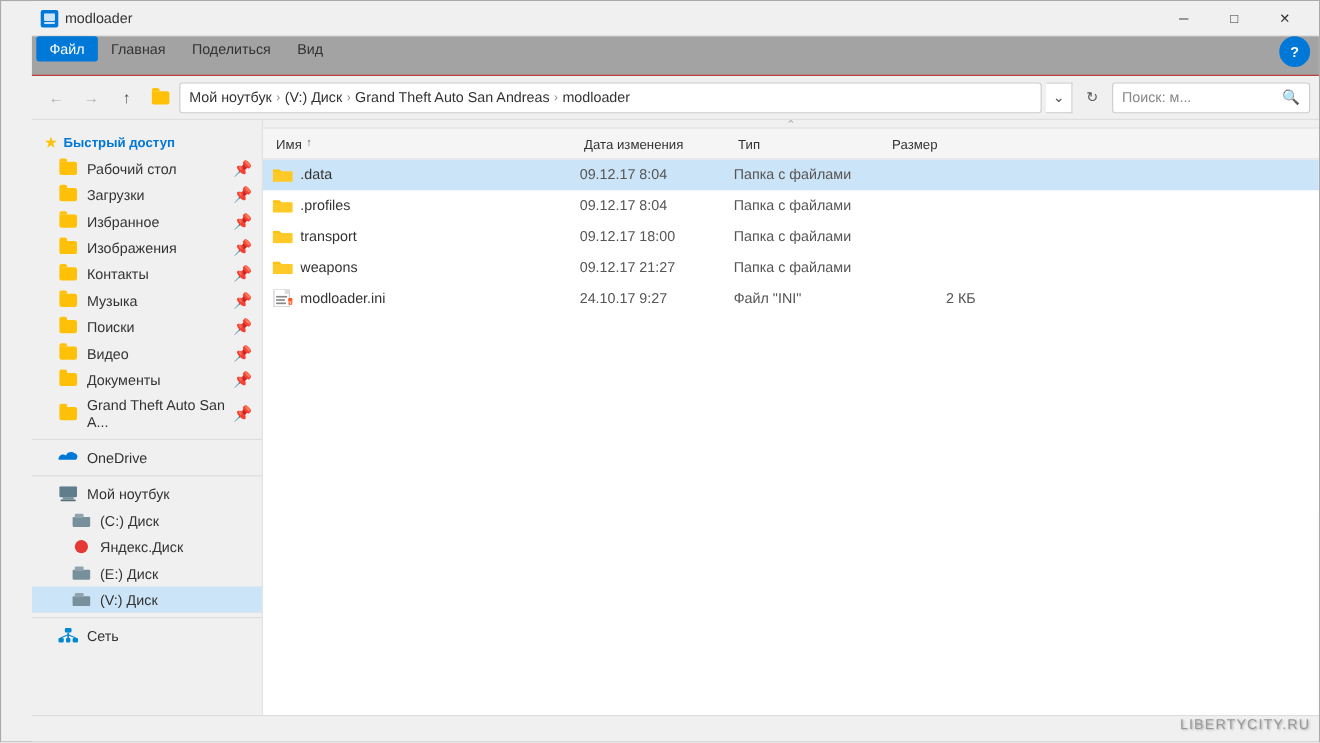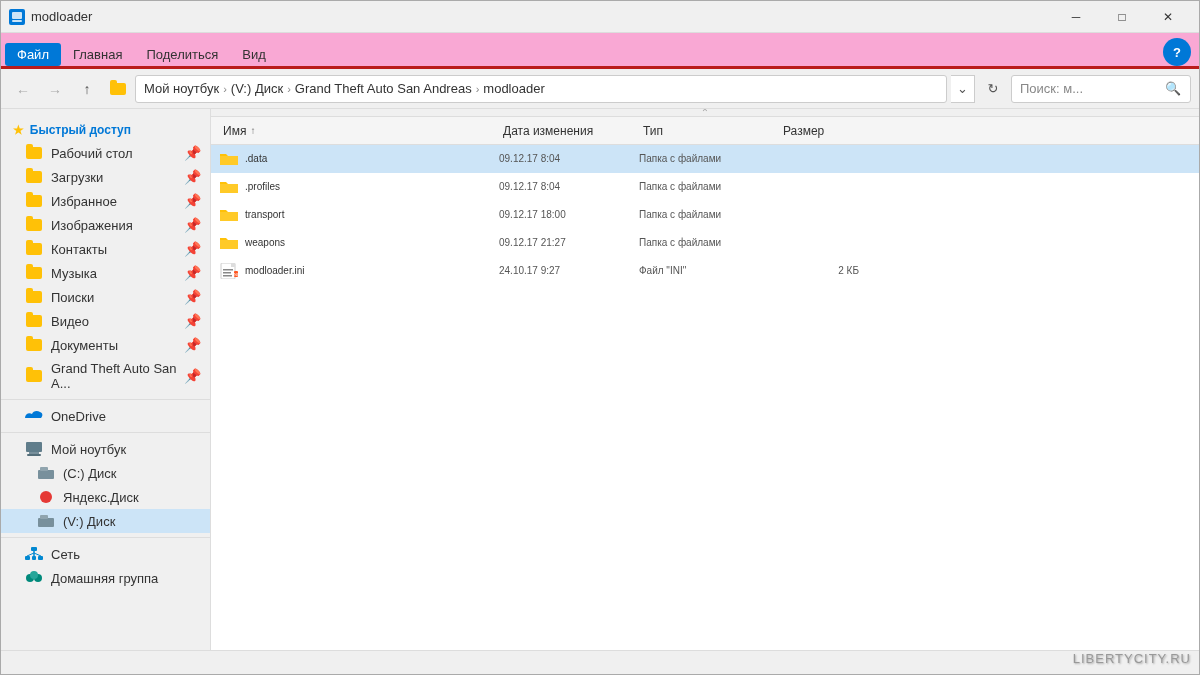--- a/index.html
+++ b/index.html
@@ -65,25 +65,25 @@
       display: flex;
       align-items: center;
       justify-content: center;
       font-size: 12px;
       color: #333;
     }
 
     
     .menu-bar {
       height: 36px;
-      background: #f9a8d4;
-      display: flex;
-      align-items: flex-end;
+      background: #a3a3a3;
+      display: flex;
+      align-items: flex-start;
       padding: 0 4px;
-      border-bottom: 3px solid #b91c1c;
+      border-bottom: 1px solid #b91c1c;
     }
 
     .menu-item {
       padding: 4px 12px;
       cursor: pointer;
       border-radius: 3px;
       color: #333;
       font-size: 13px;
     }
     .menu-item.active {
@@ -318,21 +318,21 @@
       width: 20px;
       height: 16px;
       flex-shrink: 0;
       margin-right: 6px;
       display: flex;
       align-items: center;
       justify-content: center;
     }
 
     .file-cell {
-      font-size: 10px;
+      font-size: 13px;
       color: #333;
       overflow: hidden;
       text-overflow: ellipsis;
       white-space: nowrap;
     }
     .file-cell-name { width: 254px; }
     .file-cell-date { width: 140px; color: #555; }
     .file-cell-type { width: 140px; color: #555; }
     .file-cell-size { width: 80px; color: #555; text-align: right; }
 
@@ -368,21 +368,21 @@
     }
 
     
     ::-webkit-scrollbar { width: 8px; height: 8px; }
     ::-webkit-scrollbar-track { background: #f0f0f0; }
     ::-webkit-scrollbar-thumb { background: #c0c0c0; border-radius: 4px; }
   </style>
 </head>
 <body>
 
-<div class="window" style="position:relative;">
+<div class="window" style="position:relative;padding-left:28px;">
 
   <div class="title-bar">
     <div class="title-bar-icon">
       <svg width="10" height="10" viewBox="0 0 10 10">
           <rect x="0" y="0" width="10" height="7" fill="#fff" opacity="0.8" rx="1"></rect>
           <rect x="0" y="8" width="10" height="2" fill="#fff" opacity="0.8" rx="1"></rect>
         </svg>
     </div>
     <div class="title-bar-title">modloader</div>
     <div class="title-bar-controls">
@@ -542,20 +542,29 @@
         <span>(C:) Диск</span>
       </div>
       <div class="sidebar-item" style="padding-left:36px;">
         <div class="sidebar-item-icon">
           <svg width="18" height="14" viewBox="0 0 18 14">
               <circle cx="9" cy="7" r="6" fill="#e53935"></circle>
             </svg>
         </div>
         <span>Яндекс.Диск</span>
       </div>
+      <div class="sidebar-item" style="padding-left:36px;">
+        <div class="sidebar-item-icon">
+          <svg width="18" height="14" viewBox="0 0 18 14">
+              <rect x="1" y="4" width="16" height="9" rx="1" fill="#78909c"></rect>
+              <rect x="3" y="1" width="8" height="4" rx="1" fill="#90a4ae"></rect>
+            </svg>
+        </div>
+        <span>(E:) Диск</span>
+      </div>
       <div class="sidebar-item active" style="padding-left:36px;">
         <div class="sidebar-item-icon">
           <svg width="18" height="14" viewBox="0 0 18 14">
               <rect x="1" y="4" width="16" height="9" rx="1" fill="#78909c"></rect>
               <rect x="3" y="1" width="8" height="4" rx="1" fill="#90a4ae"></rect>
             </svg>
         </div>
         <span>(V:) Диск</span>
       </div>
 
@@ -569,30 +578,20 @@
               <rect x="7" y="9" width="4" height="4" rx="1" fill="#0288d1"></rect>
               <rect x="13" y="9" width="5" height="4" rx="1" fill="#0288d1"></rect>
               <line x1="9" y1="4" x2="9" y2="9" stroke="#0288d1" stroke-width="1.5"></line>
               <line x1="2" y1="9" x2="9" y2="6" stroke="#0288d1" stroke-width="1"></line>
               <line x1="16" y1="9" x2="9" y2="6" stroke="#0288d1" stroke-width="1"></line>
             </svg>
         </div>
         <span>Сеть</span>
       </div>
 
-      <div class="sidebar-item">
-        <div class="sidebar-item-icon">
-          <svg width="18" height="14" viewBox="0 0 18 14">
-              <circle cx="5" cy="7" r="4" fill="#00897b"></circle>
-              <circle cx="13" cy="7" r="4" fill="#00897b"></circle>
-              <circle cx="9" cy="4" r="4" fill="#26a69a"></circle>
-            </svg>
-        </div>
-        <span>Домашняя группа</span>
-      </div>
 
     </div>
 
     <div class="file-area">
 
       <div style="height:8px;background:#f0f0f0;border-bottom:1px solid #ddd;display:flex;align-items:center;justify-content:center;">
         <span style="color:#aaa;font-size:10px;">⌃</span>
       </div>
 
       <div class="column-headers">

